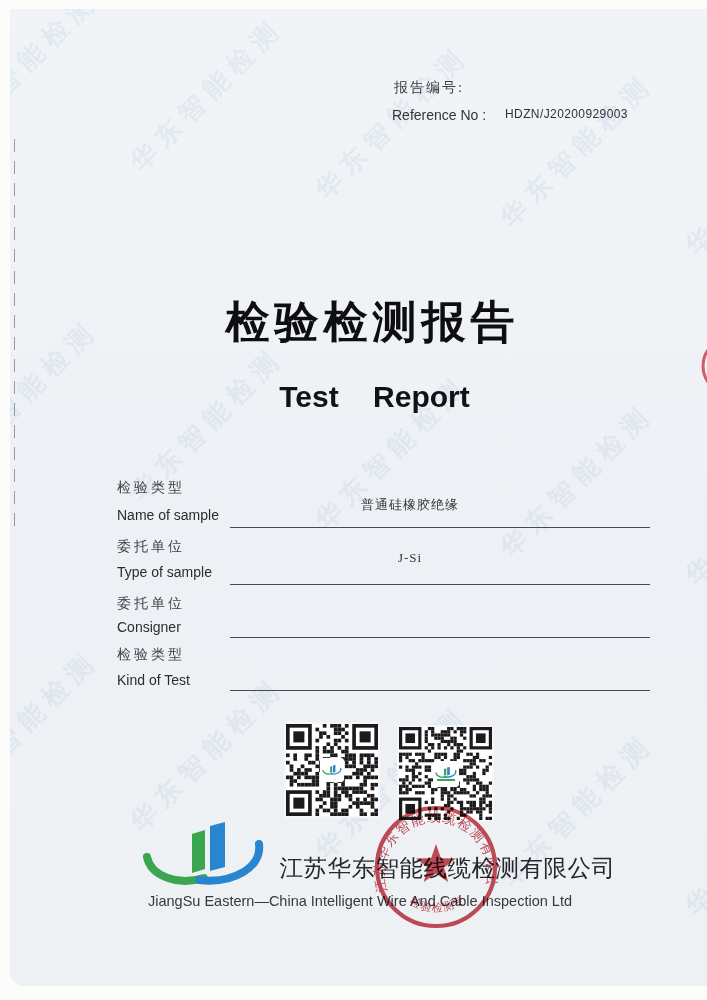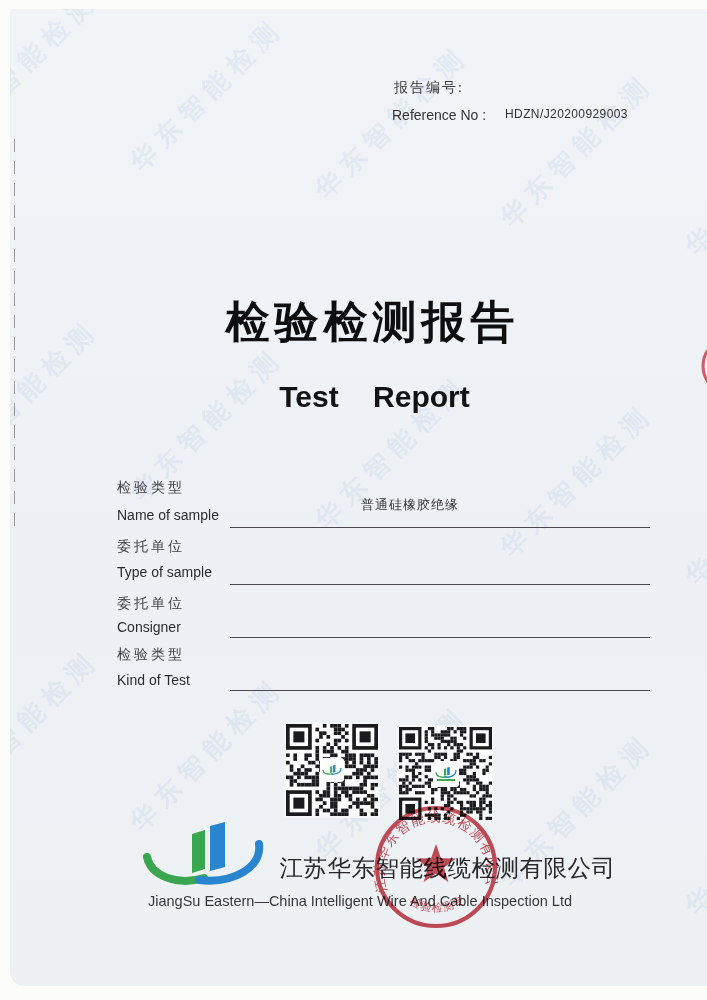--- a/index.html
+++ b/index.html
@@ -76,20 +76,21 @@
 
     <h1 class="title-cn">检验检测报告</h1>
     <h2 class="title-en">Test Report</h2>
 
     <div class="f-cn" style="top:470px">检验类型</div>
     <div class="f-val" style="top:487px">普通硅橡胶绝缘</div>
     <div class="f-en" style="top:498px">Name of sample</div>
     <div class="f-line" style="top:518px"></div>
 
     <div class="f-cn" style="top:529px">委托单位</div>
+    <div class="f-val" style="top:541px">J-Si</div>
     <div class="f-en" style="top:555px">Type of sample</div>
     <div class="f-line" style="top:575px"></div>
 
     <div class="f-cn" style="top:586px">委托单位</div>
     <div class="f-en" style="top:610px">Consigner</div>
     <div class="f-line" style="top:628px"></div>
 
     <div class="f-cn" style="top:637px">检验类型</div>
     <div class="f-en" style="top:663px">Kind of Test</div>
     <div class="f-line" style="top:681px"></div>

